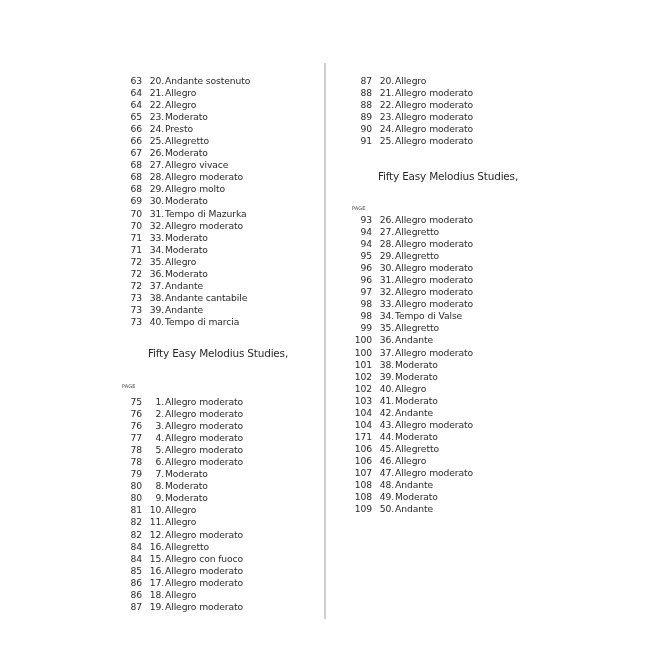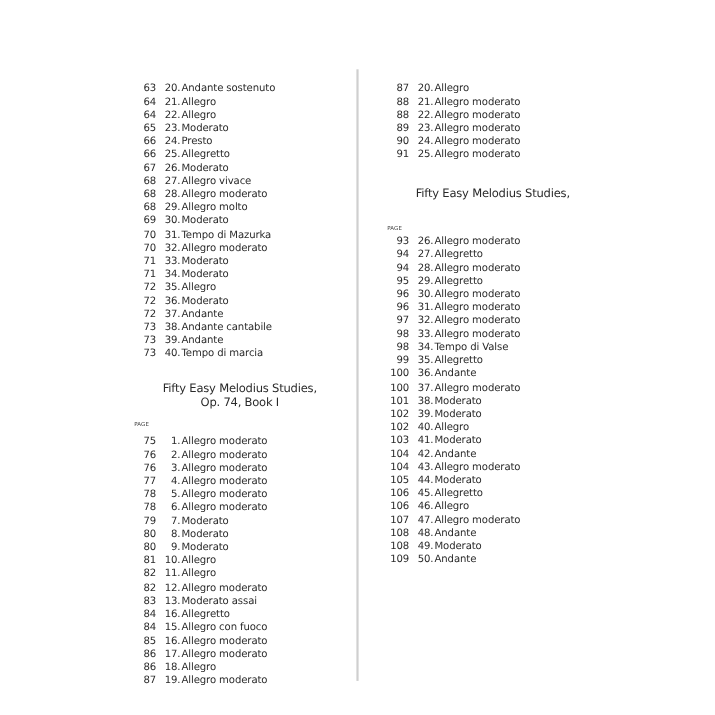--- a/index.html
+++ b/index.html
@@ -125,21 +125,20 @@
         <span class="ttl">Andante</span>
       </div>
       <div class="row">
         <span class="pg">73</span>
         <span class="num">40.</span>
         <span class="ttl">Tempo di marcia</span>
       </div>
     </div>
   <div class="heading" style="top:347px">
     <div>Fifty Easy Melodius Studies,</div>
-    <div>Op. 74, Book I</div>
   </div>
   <div class="page-label" style="top:383px">PAGE</div>
   <div class="list" style="top:396px">
       <div class="row">
         <span class="pg">75</span>
         <span class="num">1.</span>
         <span class="ttl">Allegro moderato</span>
       </div>
       <div class="row">
         <span class="pg">76</span>
@@ -188,25 +187,20 @@
       </div>
       <div class="row">
         <span class="pg">82</span>
         <span class="num">11.</span>
         <span class="ttl">Allegro</span>
       </div>
       <div class="row">
         <span class="pg">82</span>
         <span class="num">12.</span>
         <span class="ttl">Allegro moderato</span>
-      </div>
-      <div class="row">
-        <span class="pg">83</span>
-        <span class="num">13.</span>
-        <span class="ttl">Moderato assai</span>
       </div>
       <div class="row">
         <span class="pg">84</span>
         <span class="num">16.</span>
         <span class="ttl">Allegretto</span>
       </div>
       <div class="row">
         <span class="pg">84</span>
         <span class="num">15.</span>
         <span class="ttl">Allegro con fuoco</span>
@@ -356,21 +350,21 @@
         <span class="pg">104</span>
         <span class="num">42.</span>
         <span class="ttl">Andante</span>
       </div>
       <div class="row">
         <span class="pg">104</span>
         <span class="num">43.</span>
         <span class="ttl">Allegro moderato</span>
       </div>
       <div class="row">
-        <span class="pg">105</span>
+        <span class="pg">171</span>
         <span class="num">44.</span>
         <span class="ttl">Moderato</span>
       </div>
       <div class="row">
         <span class="pg">106</span>
         <span class="num">45.</span>
         <span class="ttl">Allegretto</span>
       </div>
       <div class="row">
         <span class="pg">106</span>

